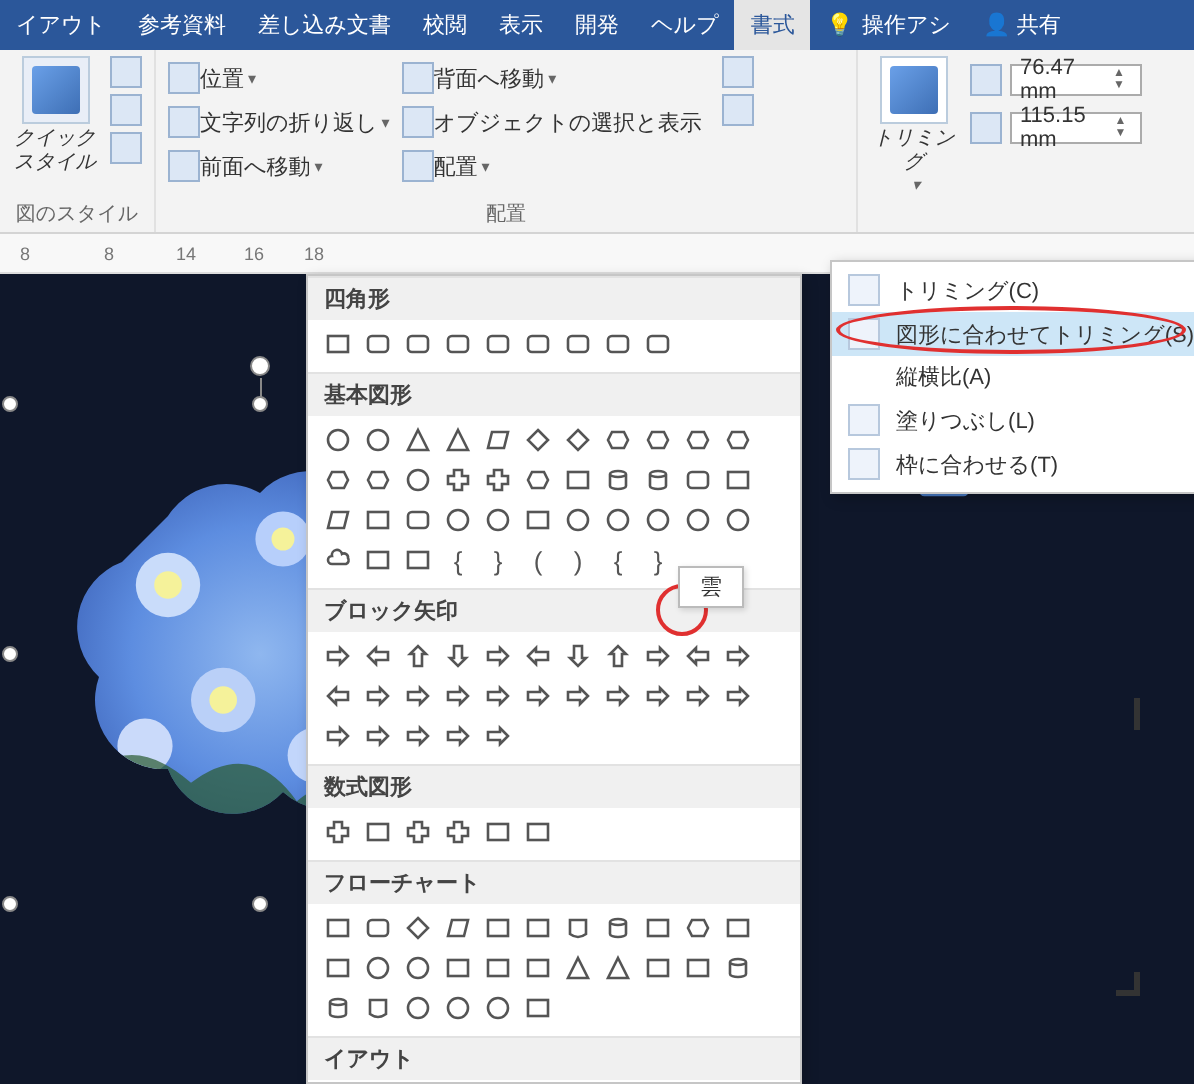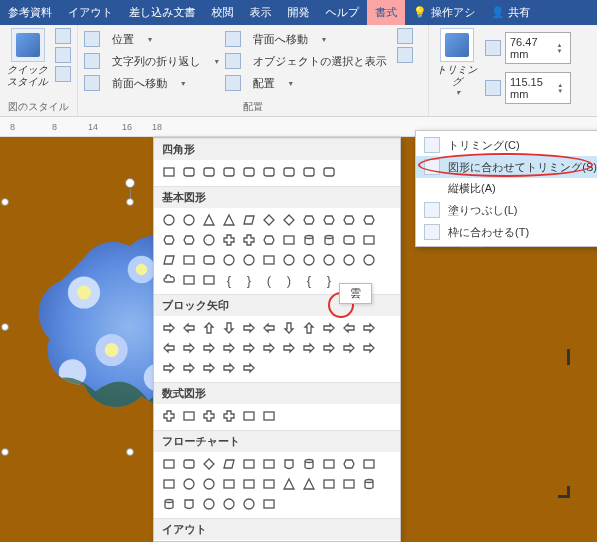--- a/index.html
+++ b/index.html
@@ -1,41 +1,41 @@
 <!DOCTYPE html>
 <html><head>
 <meta charset="utf-8">
 <style>
   * { box-sizing: border-box; margin: 0; padding: 0; font-family: "Yu Gothic UI", "Meiryo", sans-serif; }
   body { width: 597px; height: 542px; overflow: hidden; background: #fff; font-size: 11px; color: #333; }
 
   .ribbon-tabs { background: #2b579a; color: #fff; height: 25px; display: flex; align-items: stretch; font-size: 11px; padding-left: 0; }
   .ribbon-tab { padding: 0 8px; display: flex; align-items: center; cursor: pointer; white-space: nowrap; }
-  .ribbon-tab.active { background: #fca5a5; color: #2b579a; }
+  .ribbon-tab.active { background: #e5e5e5; color: #2b579a; }
   .ribbon-tab .bulb { margin-right: 4px; }
 
   .ribbon { background: #f3f3f3; height: 92px; border-bottom: 1px solid #d4d4d4; display: flex; }
   .rgroup { border-right: 1px solid #e1e1e1; padding: 3px 6px 1px 6px; display: flex; flex-direction: column; justify-content: space-between; }
   .rgroup-label { text-align: center; font-size: 10px; color: #666; padding: 2px 0 1px 0; }
   .rgroup-body { flex: 1; display: flex; align-items: flex-start; gap: 6px; }
   .big-btn { width: 44px; text-align: center; font-size: 10px; line-height: 1.2; font-style: italic; }
   .big-ico { width: 34px; height: 34px; margin: 0 auto 2px auto; background: #e9eef7; border: 1px solid #bcd; position: relative; }
   .big-ico::after { content: ""; position: absolute; inset: 4px; background: linear-gradient(135deg,#6aa0e8,#3e6fb5); border-radius: 2px; }
-  .mini-row { display: flex; align-items: center; gap: 12px; height: 22px; white-space: nowrap; font-size: 11px; }
+  .mini-row { display: flex; align-items: center; gap: 0; height: 22px; white-space: nowrap; font-size: 11px; }
   .mini-ico { width: 16px; height: 16px; background: #dce7f5; border: 1px solid #9bb3d1; display: inline-block; }
   .stack { display: flex; flex-direction: column; gap: 0; }
   .dd { font-size: 8px; color: #666; margin-left: 2px; }
 
-  .size-box { width: 66px; height: 32px; border: 1px solid #ababab; background: #fff; display: flex; align-items: center; padding: 0 4px; font-size: 11px; justify-content: space-between; }
+  .size-box { width: 66px; height: 16px; border: 1px solid #ababab; background: #fff; display: flex; align-items: center; padding: 0 4px; font-size: 11px; justify-content: space-between; }
   .spin { width: 10px; display:flex; flex-direction:column; font-size:6px; color:#666; line-height:1; }
 
   .ruler { height: 20px; background: #f8f8f8; border-bottom: 1px solid #ddd; font-size: 9px; color: #777; display: flex; align-items: center; position: relative; }
   .ruler div { position: absolute; }
 
-  .canvas { position: relative; height: 405px; background: #a16207; }
+  .canvas { position: relative; height: 405px; background: #0f172a; }
   .flower { position: absolute; left: 15px; top: 75px; width: 230px; height: 230px; }
   .flower svg { width: 100%; height: 100%; }
   .sel-box { position: absolute; left: 5px; top: 65px; width: 250px; height: 250px; }
   .handle { position: absolute; width: 8px; height: 8px; background: #fff; border: 1px solid #888; border-radius: 50%; }
   .rot { position:absolute; left:50%; top:-24px; width:10px; height:10px; border:1px solid #888; border-radius:50%; background:#fff; transform:translateX(-50%);}
   .rot::after{content:"";position:absolute;left:50%;top:10px;width:1px;height:14px;background:#888;}
 
   .crop-box { position: absolute; right: 30px; top: 78px; width: 130px; height: 280px; }
   .cmark { position:absolute; width:12px; height:12px; border:3px solid #333; }
 
@@ -53,22 +53,22 @@
   .cm-ico { width: 16px; height: 16px; background: #eef3fb; border: 1px solid #b7c8dd; }
   .cm-arrow { margin-left: auto; font-size: 9px; color: #666; }
   .ellipse-mark { position: absolute; border: 2px solid #e03030; border-radius: 50%; pointer-events: none; }
 
   .flower-ico { position:absolute; right:112px; top:90px; width:26px; height:22px; }
 </style>
 </head>
 <body>
 
 <div class="ribbon-tabs">
+  <div class="ribbon-tab">イアウト</div>
   <div class="ribbon-tab">参考資料</div>
-  <div class="ribbon-tab">イアウト</div>
   <div class="ribbon-tab">差し込み文書</div>
   <div class="ribbon-tab">校閲</div>
   <div class="ribbon-tab">表示</div>
   <div class="ribbon-tab">開発</div>
   <div class="ribbon-tab">ヘルプ</div>
   <div class="ribbon-tab active">書式</div>
   <div class="ribbon-tab">
       <span class="bulb">💡</span>
       <span>操作アシ</span>
     </div>

